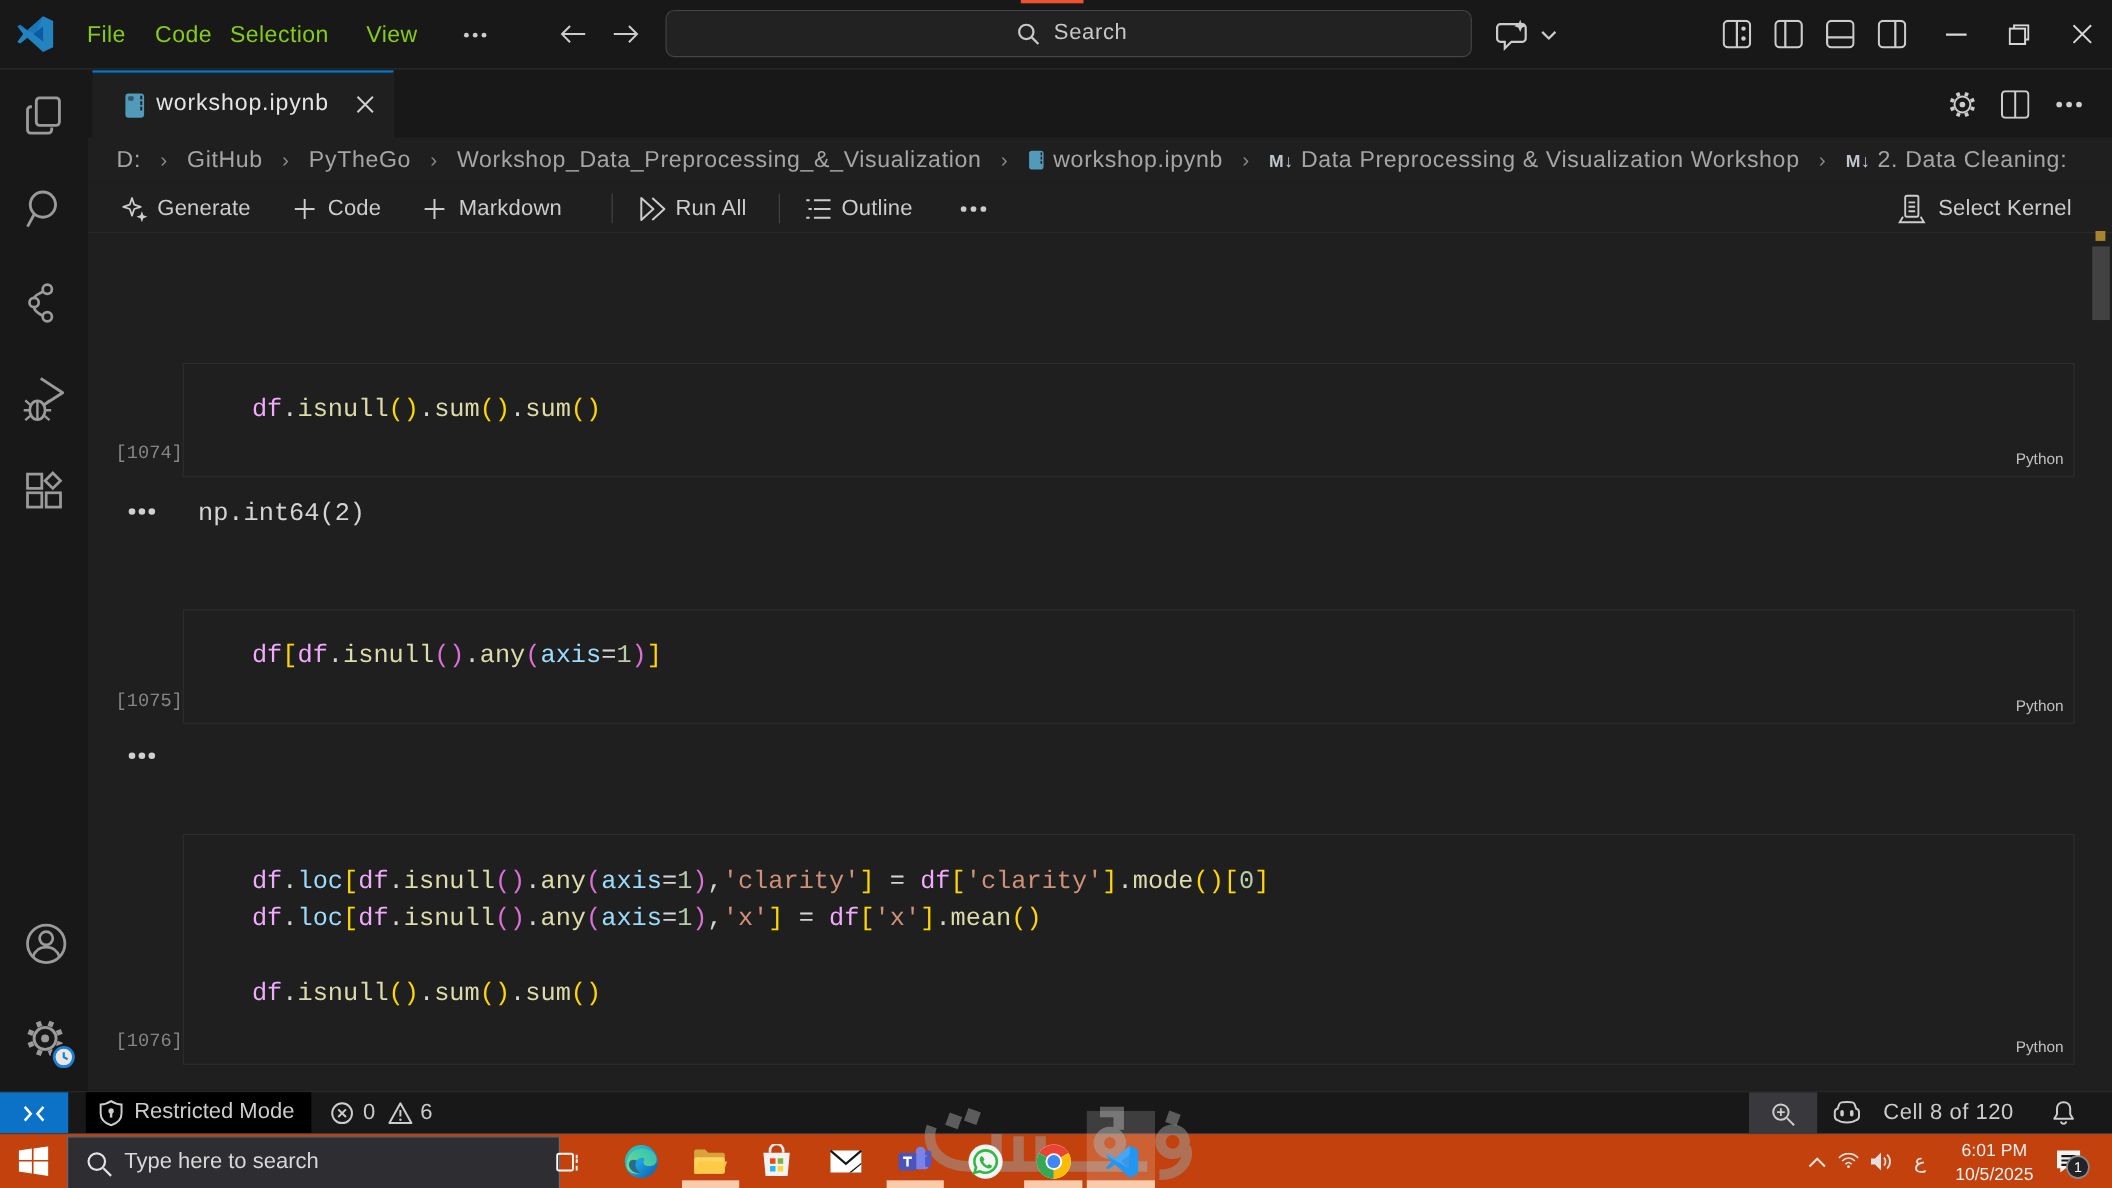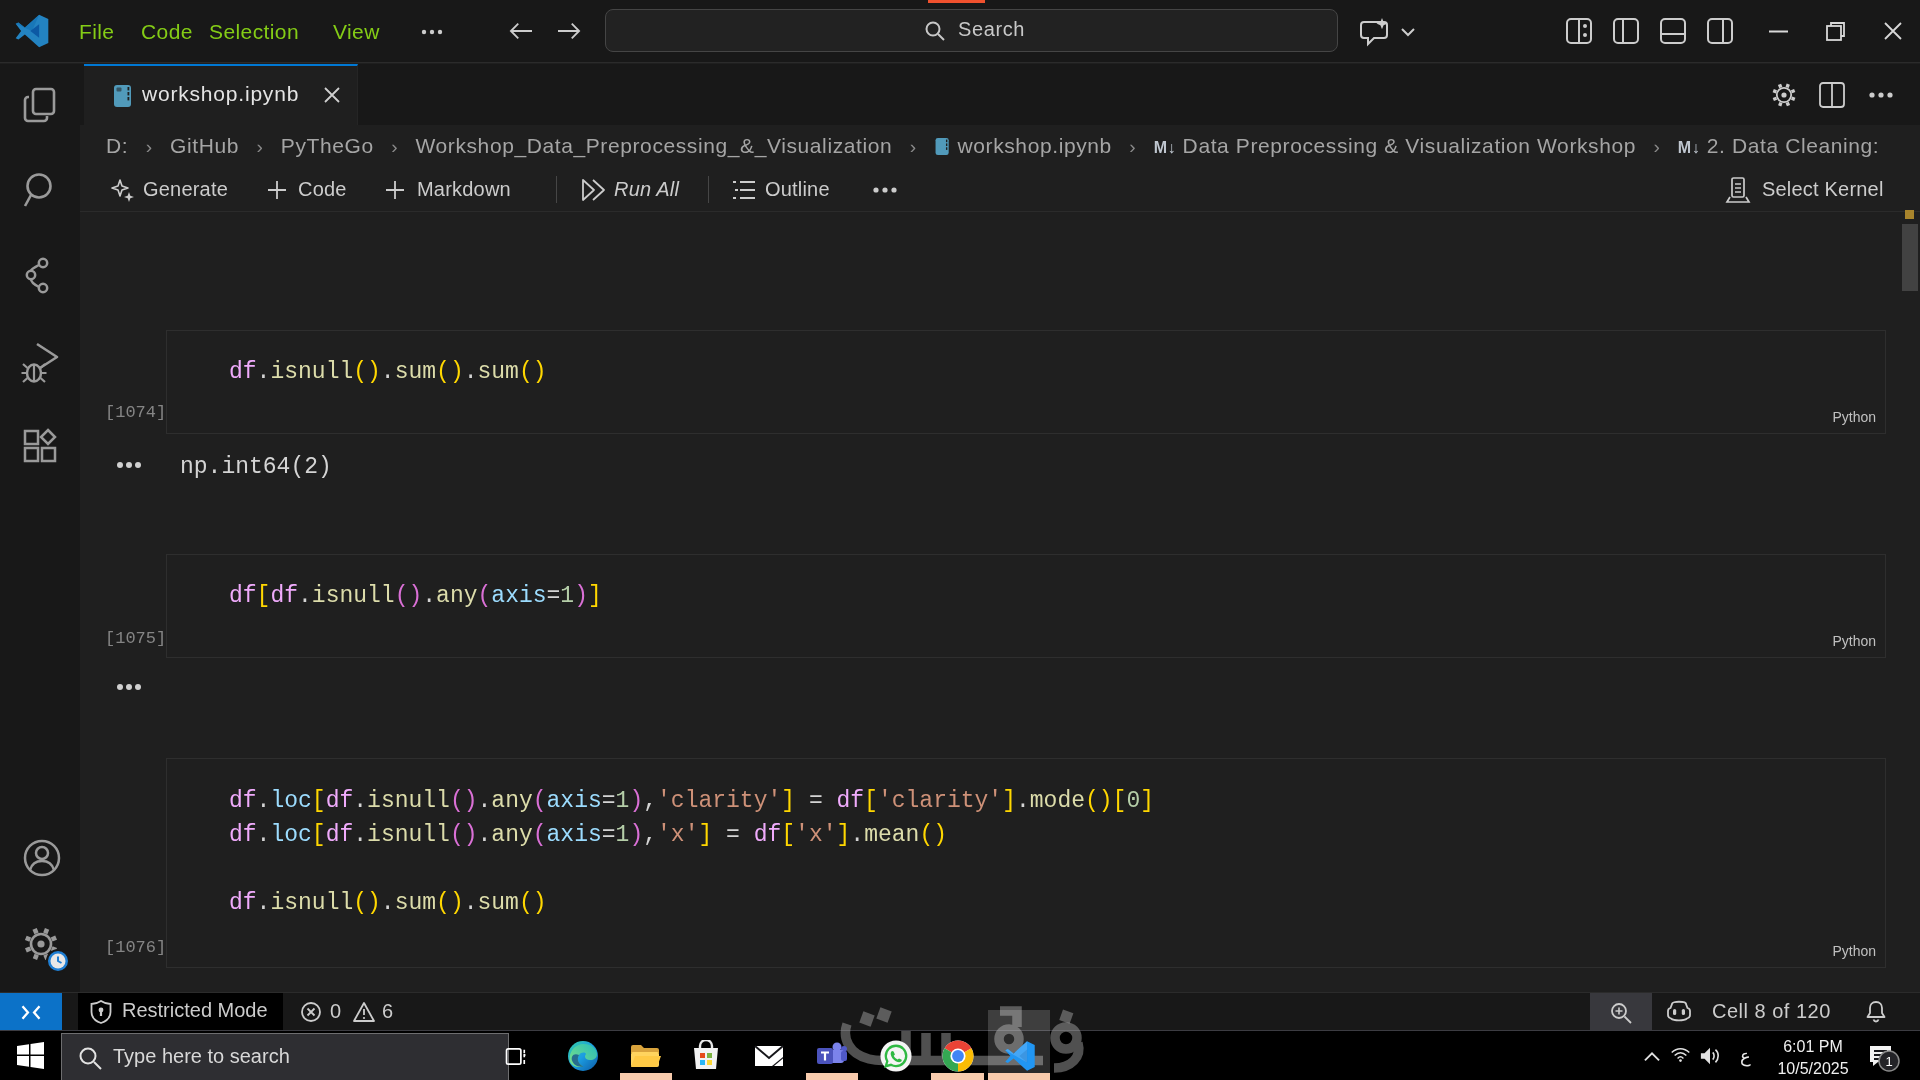--- a/index.html
+++ b/index.html
@@ -28,21 +28,21 @@
 .code{position:absolute;left:62px;top:0;font-family:"Liberation Mono",monospace;font-size:23px;line-height:34px;white-space:pre;color:#d4d4d4;}
 .execlabel{position:absolute;font-family:"Liberation Mono",monospace;font-size:17px;color:#858585;}
 .pylabel{position:absolute;right:9px;bottom:8px;font-size:14px;color:#c0c0c0;margin-left:12px;}
 .outtext{position:absolute;left:100px;font-family:"Liberation Mono",monospace;font-size:23px;color:#d4d4d4;}
 
 .cB{color:#f0abfc;} .cLB{color:#9cdcfe;} .cY{color:#dcdcaa;} .cG{color:#ffd700;}
 .cP{color:#da70d6;} .cS{color:#ce9178;} .cN{color:#b5cea8;} .cW{color:#d4d4d4;}
 
 #statusbar{position:absolute;left:0;top:992px;width:1920px;height:38px;background:#181818;border-top:1px solid #2b2b2b;font-size:20px;color:#cccccc;}
 
-#taskbar{position:absolute;left:0;top:1030px;width:1920px;height:50px;background:#000000;border-top:1px solid #3c3c42;}
+#taskbar{position:absolute;left:0;top:1030px;width:1920px;height:50px;background:#c2410c;border-top:1px solid #3c3c42;}
 #tsearch{position:absolute;left:61px;top:2px;width:448px;height:48px;background:#2e2e32;border:1px solid #6e6e70;}
 .peach{position:absolute;top:42px;height:8px;background:#f8cbad;}
 .ticon{position:absolute;top:9px;width:32px;height:32px;}
 </style>
 </head>
 <body>
 <div id="titlebar">
   <svg class="abs" style="left:15px;top:14px" width="34" height="34" viewBox="0 0 100 100">
     <path fill="#2489ca" d="M71 2 L29 40 L10 25 L2 29 L18 50 L2 71 L10 75 L29 60 L71 98 L98 85 L98 15 Z" opacity="0.95"></path>
     <path fill="#1070b3" d="M71 2 L29 40 L10 25 L2 29 L50 50 Z" opacity="0.6"></path>
@@ -207,21 +207,21 @@
   <span class="tbtn" style="left:218px;">Code</span>
   <svg class="abs" style="left:304px;top:12px" width="22" height="22" viewBox="0 0 22 22">
       <path d="M11 2 v18 M2 11 h18" stroke="#cccccc" stroke-width="1.8"></path>
     </svg>
   <span class="tbtn" style="left:337px;">Markdown</span>
   <div class="abs" style="left:476px;top:9px;width:1px;height:27px;background:#464646;"></div>
   <svg class="abs" style="left:499px;top:10px" width="28" height="26" viewBox="0 0 28 26">
     <path d="M4 3 L15 13 L4 23 Z" stroke="#cccccc" stroke-width="1.8" fill="none" stroke-linejoin="round"></path>
     <path d="M14 3 L25 13 L14 23" stroke="#cccccc" stroke-width="1.8" fill="none" stroke-linejoin="round"></path>
   </svg>
-  <span class="tbtn" style="left:534px;font-style:italic;">Run All</span>
+  <span class="tbtn" style="left:534px;">Run All</span>
   <div class="abs" style="left:628px;top:9px;width:1px;height:27px;background:#464646;"></div>
   <svg class="abs" style="left:652px;top:12px" width="24" height="22" viewBox="0 0 24 22">
     <path d="M8 3 h15 M8 11 h15 M8 19 h15" stroke="#cccccc" stroke-width="1.8"></path>
     <path d="M1 3 h3 M3 11 h3 M1 19 h3" stroke="#cccccc" stroke-width="1.8"></path>
   </svg>
   <span class="tbtn" style="left:685px;">Outline</span>
   <svg class="abs" style="left:792px;top:18px" width="26" height="10" viewBox="0 0 26 10">
       <circle cx="4" cy="5" r="2.6" fill="#cccccc"></circle>
       <circle cx="13" cy="5" r="2.6" fill="#cccccc"></circle>
       <circle cx="22" cy="5" r="2.6" fill="#cccccc"></circle>

